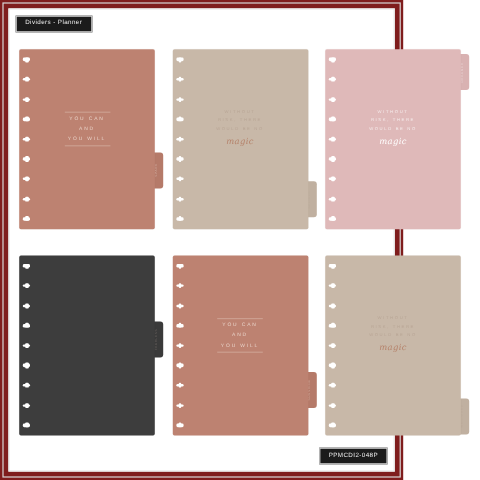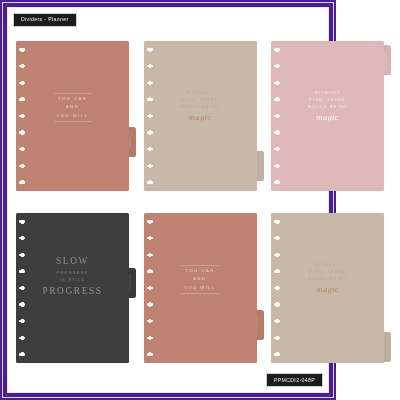--- a/index.html
+++ b/index.html
@@ -5,21 +5,21 @@
   html,body{margin:0;padding:0;}
   body{
     width:400px;height:400px;
     background:#ffffff;
     font-family:"Liberation Sans", sans-serif;
     overflow:hidden;
   }
   #sheet{
     position:relative;
     width:336px;height:400px;
-    background:#4c1d95;
+    background:#7f1d1d;
     box-sizing:border-box;
   }
   .frame-outer{
     position:absolute;left:2px;top:2px;right:2px;bottom:2px;
     border:1px solid #d8d8d8;
     box-sizing:border-box;
   }
   .frame-inner{
     position:absolute;left:7px;top:7px;right:7px;bottom:7px;
     border:1px solid #e6e6e6;
@@ -247,26 +247,20 @@
             <div class="hole"></div>
             <div class="hole"></div>
             <div class="hole"></div>
             <div class="hole"></div>
             <div class="hole"></div>
             <div class="hole"></div>
             <div class="hole"></div>
             <div class="hole"></div>
             <div class="hole"></div>
           </div>
-          <div class="quote" style="top: 42px; color: rgb(155, 141, 134);">
-            <div class="q-serif-lg">SLOW</div>
-            <div class="q-serif-sm">PROGRESS</div>
-            <div class="q-serif-sm">IS STILL</div>
-            <div class="q-serif-lg">PROGRESS</div>
-          </div>
         </div>
       </div>
       <div class="card-slot" style="left: 127.5px; top: 172px;">
         <div class="tab" style="background: rgb(181, 122, 105); left: 108px; top: 97px;">
           <span class="tab-text" style="color: rgb(233, 211, 201);">SUNSHINE</span>
         </div>
         <div class="card">
           <div class="card-body" style="background: rgb(189, 130, 113);"></div>
           <div class="holes">
             <div class="hole"></div>

